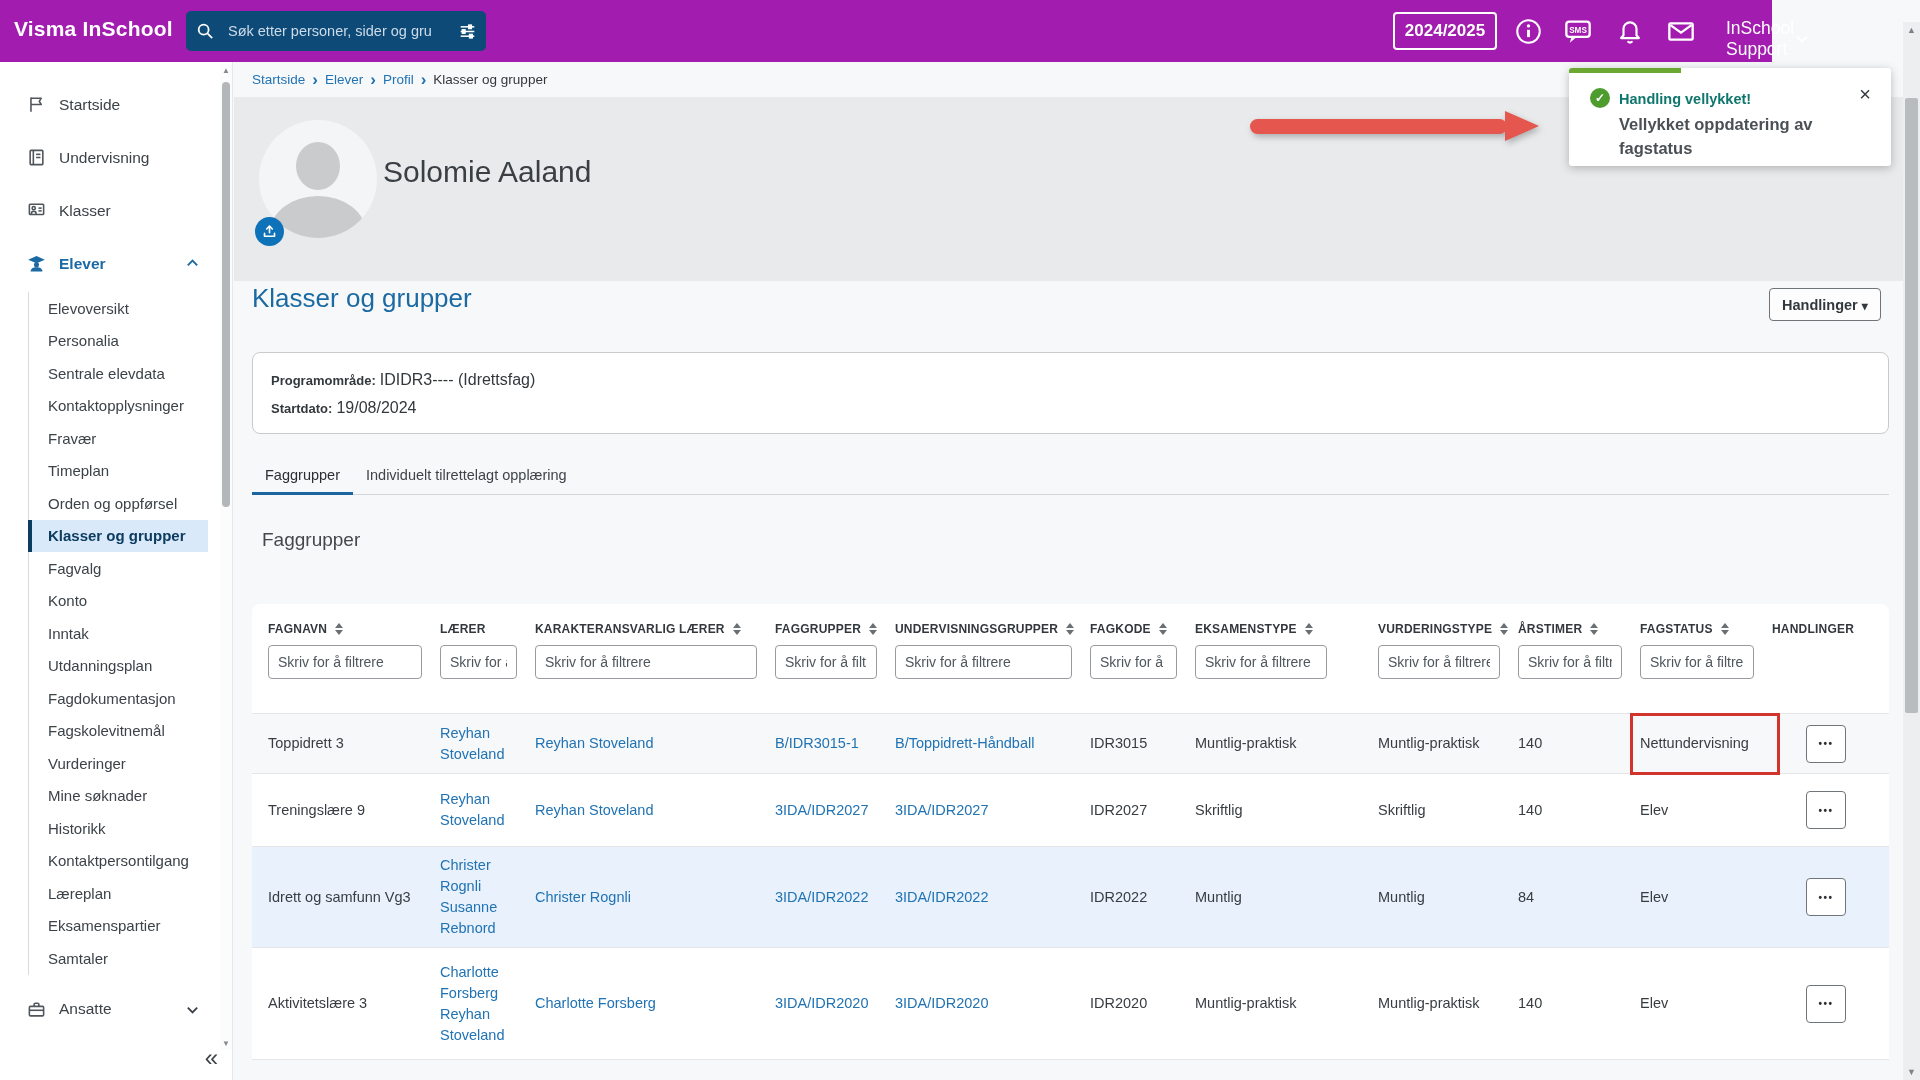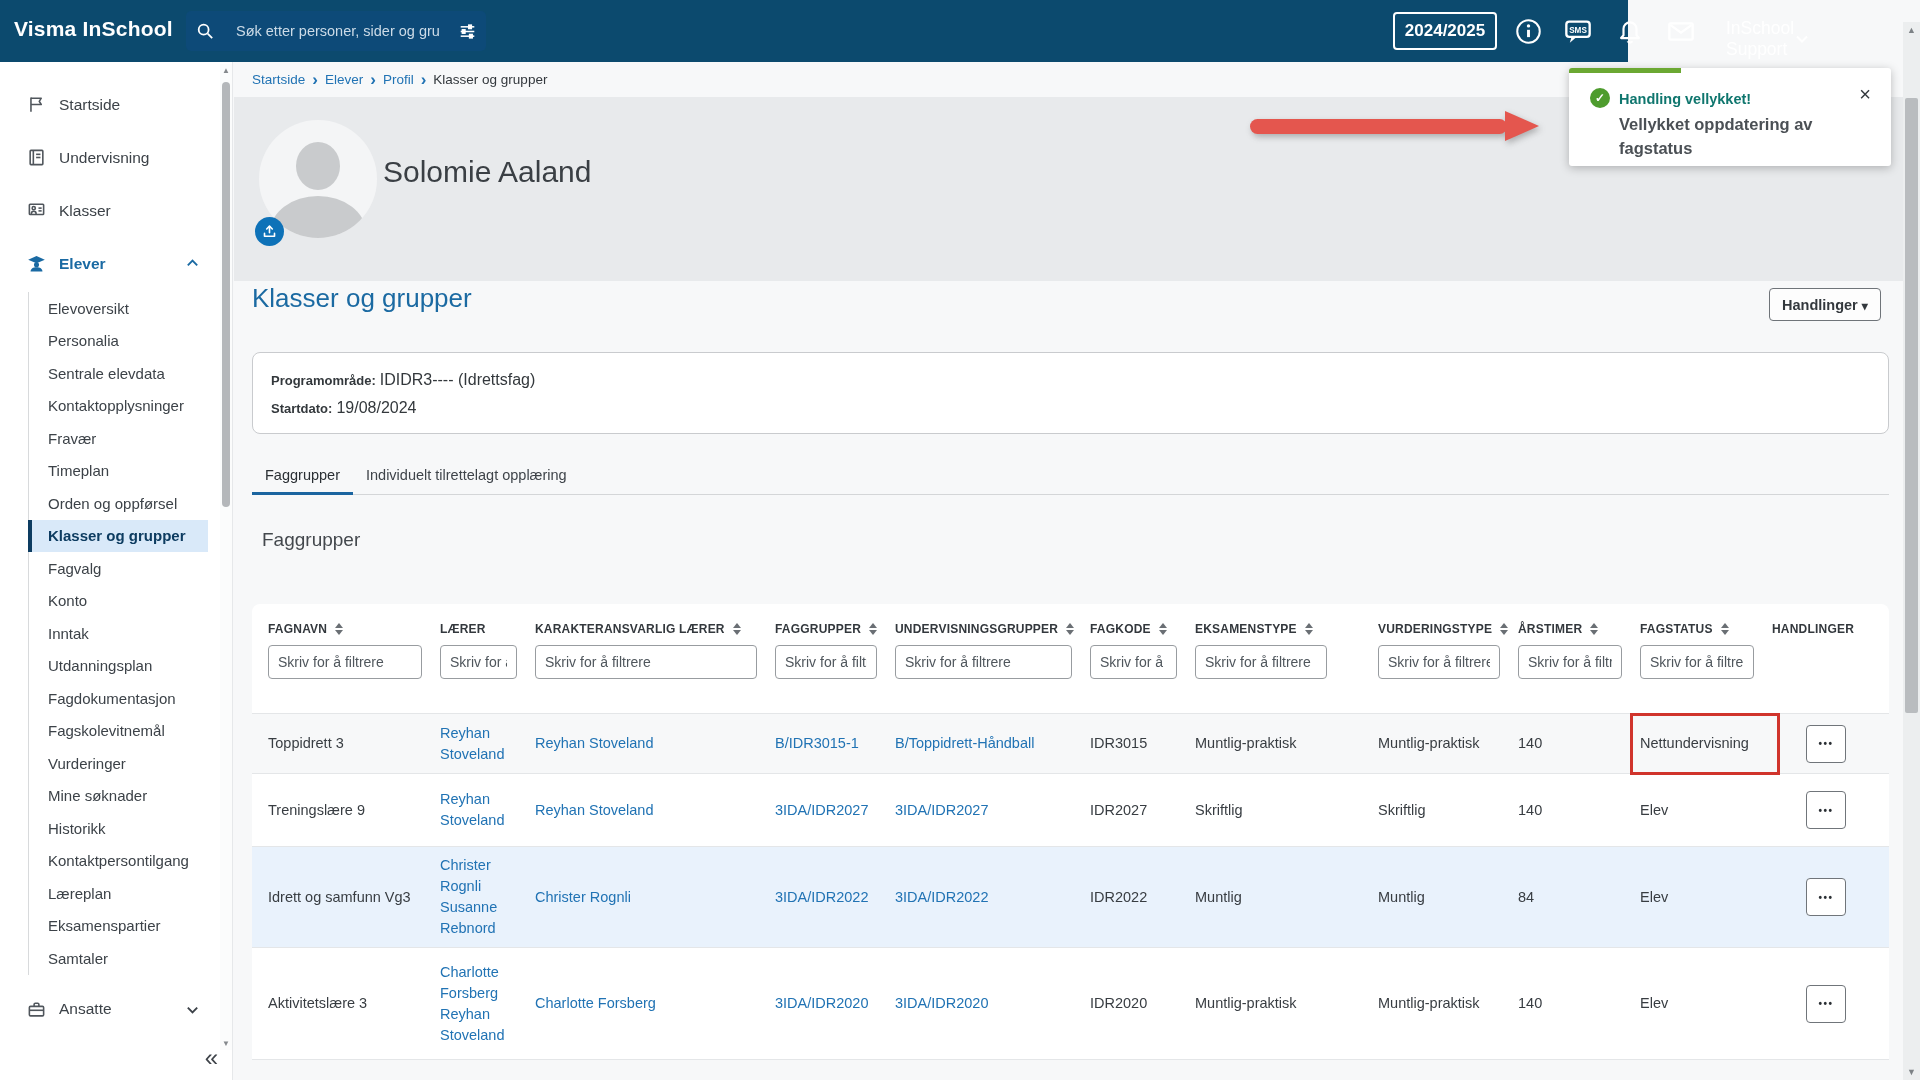--- a/index.html
+++ b/index.html
@@ -1,24 +1,24 @@
 <!DOCTYPE html>
 <html><head>
 <meta charset="utf-8">
 <style>
   html,body{margin:0;padding:0}
   body{width:1920px;height:1080px;overflow:hidden;position:relative;
        font-family:"Liberation Sans",sans-serif;background:#f7f8f9;color:#383d42}
   
-  .navbar{position:absolute;left:0;top:0;width:1628px;height:62px;background:#0c4a6e;z-index:30;color:#fff}
+  .navbar{position:absolute;left:0;top:0;width:1772px;height:62px;background:#a21caf;z-index:30;color:#fff}
   .logo{position:absolute;left:14px;top:17px;font-size:21px;font-weight:600;letter-spacing:.2px}
   .searchbox{position:absolute;left:186px;top:11px;width:300px;height:40px;background:#0d4a78;
              border-radius:5px;display:flex;align-items:center;padding:0 10px;box-sizing:border-box}
   .searchbox input{flex:1;background:transparent;border:none;outline:none;color:#eaf1f7;
-             font-size:14.5px;margin-left:20px;font-family:inherit}
+             font-size:14.5px;margin-left:12px;font-family:inherit}
   .searchbox input::placeholder{color:#ccdbe7}
   .year-btn{position:absolute;left:1393px;top:12px;width:104px;height:38px;border:2px solid #fff;
             border-radius:4px;background:transparent;color:#fff;font-weight:700;font-size:17px;
             display:flex;align-items:center;justify-content:center;cursor:pointer;box-sizing:border-box}
   .nav-ico{position:absolute;top:17px;width:28px;height:28px;display:flex;align-items:center;
            justify-content:center;cursor:pointer}
   .user-menu{position:absolute;left:1726px;top:18px;display:flex;align-items:center;
              font-size:17.5px;cursor:pointer}
   
   .toast{position:absolute;left:1569px;top:68px;width:322px;height:98px;background:#fff;border-radius:3px;

